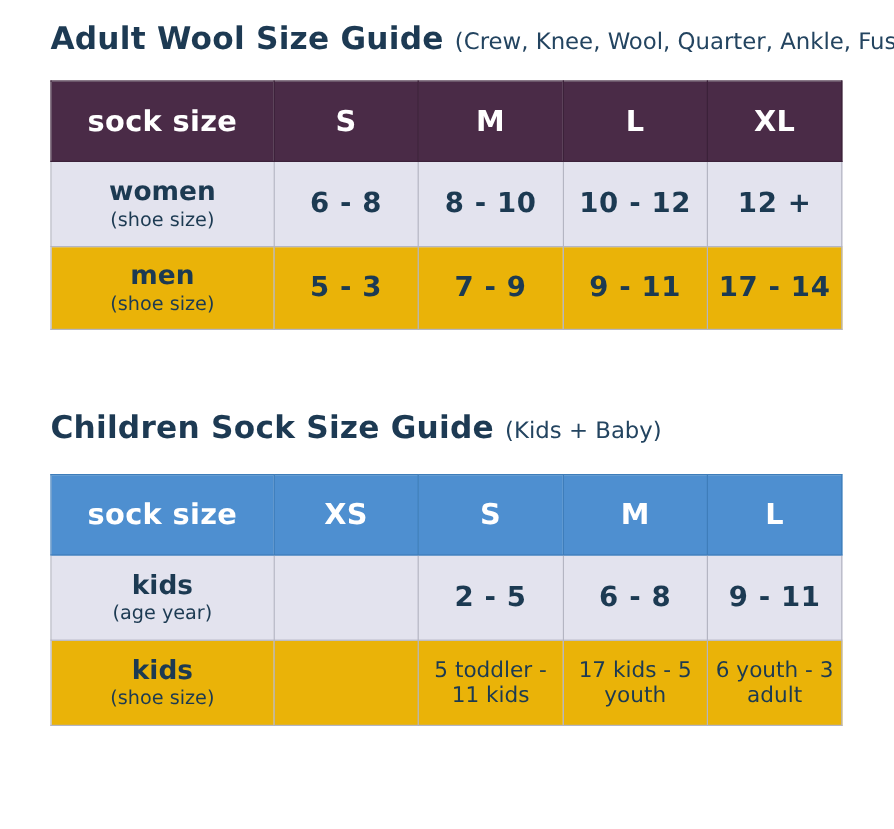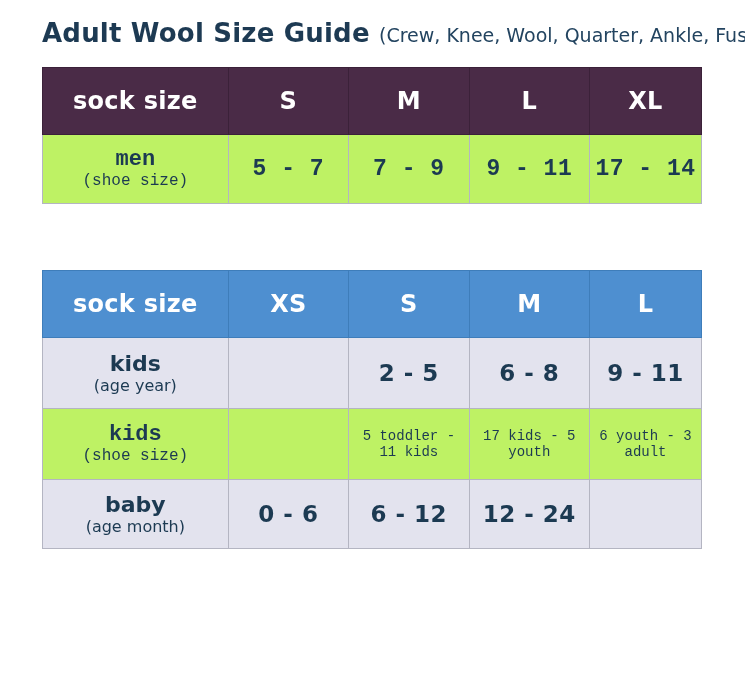--- a/index.html
+++ b/index.html
@@ -62,42 +62,42 @@
     background: #4e8fd0;
     border: 1px solid #3e7dba;
   }
   .size-table td {
     border: 1px solid #b4b5c2;
     text-align: center;
     vertical-align: middle;
     color: #1c3a52;
   }
   .row-light td { background: #e3e3ee; }
-  .row-white td { background: #bef264; font-family: Liberation Mono, monospace; }
+  .row-white td { background: #eab308; }
   .row-a { height: 71px; }
   .row-b { height: 69px; }
   .label-cell .label {
     display: block;
     font-size: 22px;
     font-weight: bold;
     line-height: 25px;
   }
   .label-cell .sublabel {
     display: block;
     font-size: 16px;
     font-weight: normal;
     line-height: 19px;
   }
   .value-cell {
     font-size: 23px;
     font-weight: bold;
     letter-spacing: 0.5px;
   }
   .value-cell.small {
-    font-size: 14px;
+    font-size: 18px;
     font-weight: normal;
     letter-spacing: 0px;
   }
   .children-section { margin-top: 66px; }
   .children-section table.size-table { margin-top: 20px; }
 </style>
 </head>
 <body>
 
 <div class="page">
@@ -118,35 +118,47 @@
         <thead>
           <tr>
             <th>sock size</th>
             <th>S</th>
             <th>M</th>
             <th>L</th>
             <th>XL</th>
           </tr>
         </thead>
         <tbody>
+          <tr class="row-light row-a">
+            <td class="label-cell">
+              <span class="label">women</span>
+              <span class="sublabel">(shoe size)</span>
+            </td>
+            <td class="value-cell">6 - 8</td>
+            <td class="value-cell">8 - 10</td>
+            <td class="value-cell">10 - 12</td>
+            <td class="value-cell">12 +</td>
+          </tr>
           <tr class="row-white row-b">
             <td class="label-cell">
               <span class="label">men</span>
               <span class="sublabel">(shoe size)</span>
             </td>
-            <td class="value-cell">5 - 7</td>
+            <td class="value-cell">5 - 3</td>
             <td class="value-cell">7 - 9</td>
             <td class="value-cell">9 - 11</td>
             <td class="value-cell">17 - 14</td>
           </tr>
         </tbody>
       </table>
     </section>
 
     <section class="children-section">
+      <h2 class="guide-heading"><span>Children Sock Size Guide</span>
+        <span class="subtitle">(Kids + Baby)</span></h2>
 
       <table class="size-table children-table">
         <colgroup>
           <col class="c-label">
             <col class="c-val">
             <col class="c-val">
             <col class="c-val">
             <col class="c-val-last">
         </colgroup>
         <thead>
@@ -172,28 +184,18 @@
           <tr class="row-white row-a">
             <td class="label-cell">
               <span class="label">kids</span>
               <span class="sublabel">(shoe size)</span>
             </td>
             <td class="value-cell small"></td>
             <td class="value-cell small">5 toddler - 11 kids</td>
             <td class="value-cell small">17 kids - 5 youth</td>
             <td class="value-cell small">6 youth - 3 adult</td>
           </tr>
-          <tr class="row-light row-b">
-            <td class="label-cell">
-              <span class="label">baby</span>
-              <span class="sublabel">(age month)</span>
-            </td>
-            <td class="value-cell">0 - 6</td>
-            <td class="value-cell">6 - 12</td>
-            <td class="value-cell">12 - 24</td>
-            <td class="value-cell"></td>
-          </tr>
         </tbody>
       </table>
     </section>
 
   </div>
 </div>
 
 </body></html>

